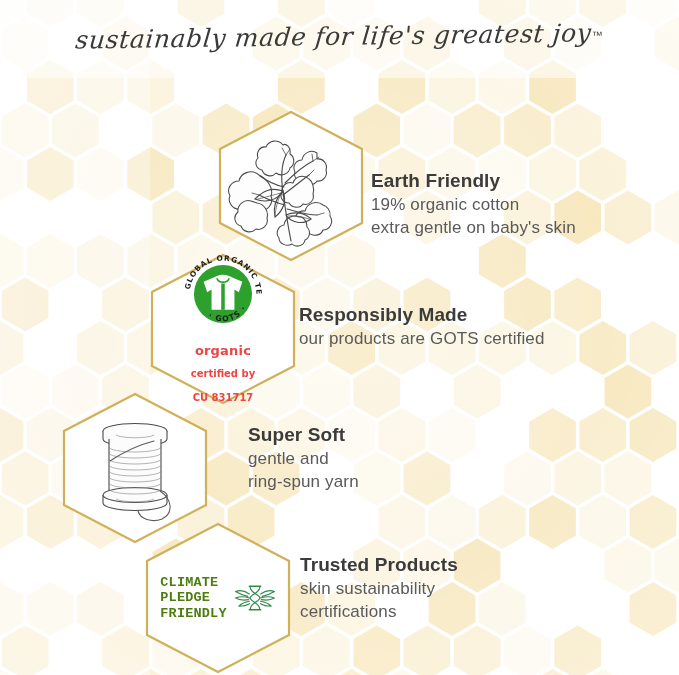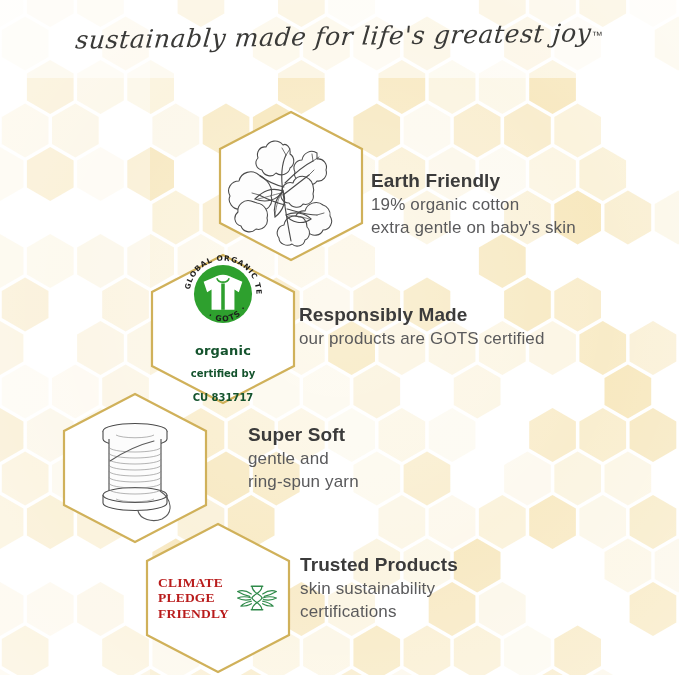--- a/index.html
+++ b/index.html
@@ -97,21 +97,21 @@
   
   .gots-wrap {
     display: flex;
     flex-direction: column;
     align-items: center;
     justify-content: center;
     transform: translateY(-2px);
   }
   .gots-caption {
     text-align: center;
-    color: #14532d;
+    color: #ef4444;
     font-family: "DejaVu Sans", sans-serif;
   }
   .gots-organic {
     font-size: 13px;
     font-weight: bold;
     margin-top: 5px;
     letter-spacing: 0.2px;
   }
   .gots-sub {
     font-size: 10px;
@@ -121,25 +121,25 @@
   }
   
   .cpf-wrap {
     display: flex;
     align-items: center;
     justify-content: center;
     gap: 7px;
     transform: translateY(0px);
   }
   .cpf-text {
-    font-family: Liberation Serif, serif;
+    font-family: Liberation Mono, monospace;
     font-weight: bold;
     font-size: 13.5px;
     line-height: 1.14;
-    color: #b91c1c;
+    color: #4d7c0f;
     letter-spacing: 0.2px;
     text-align: left;
   }
 </style>
 </head>
 <body>
 
 <div id="stage">
 
   <svg id="honeycomb" viewBox="0 0 679 675" preserveAspectRatio="none" aria-hidden="true">

